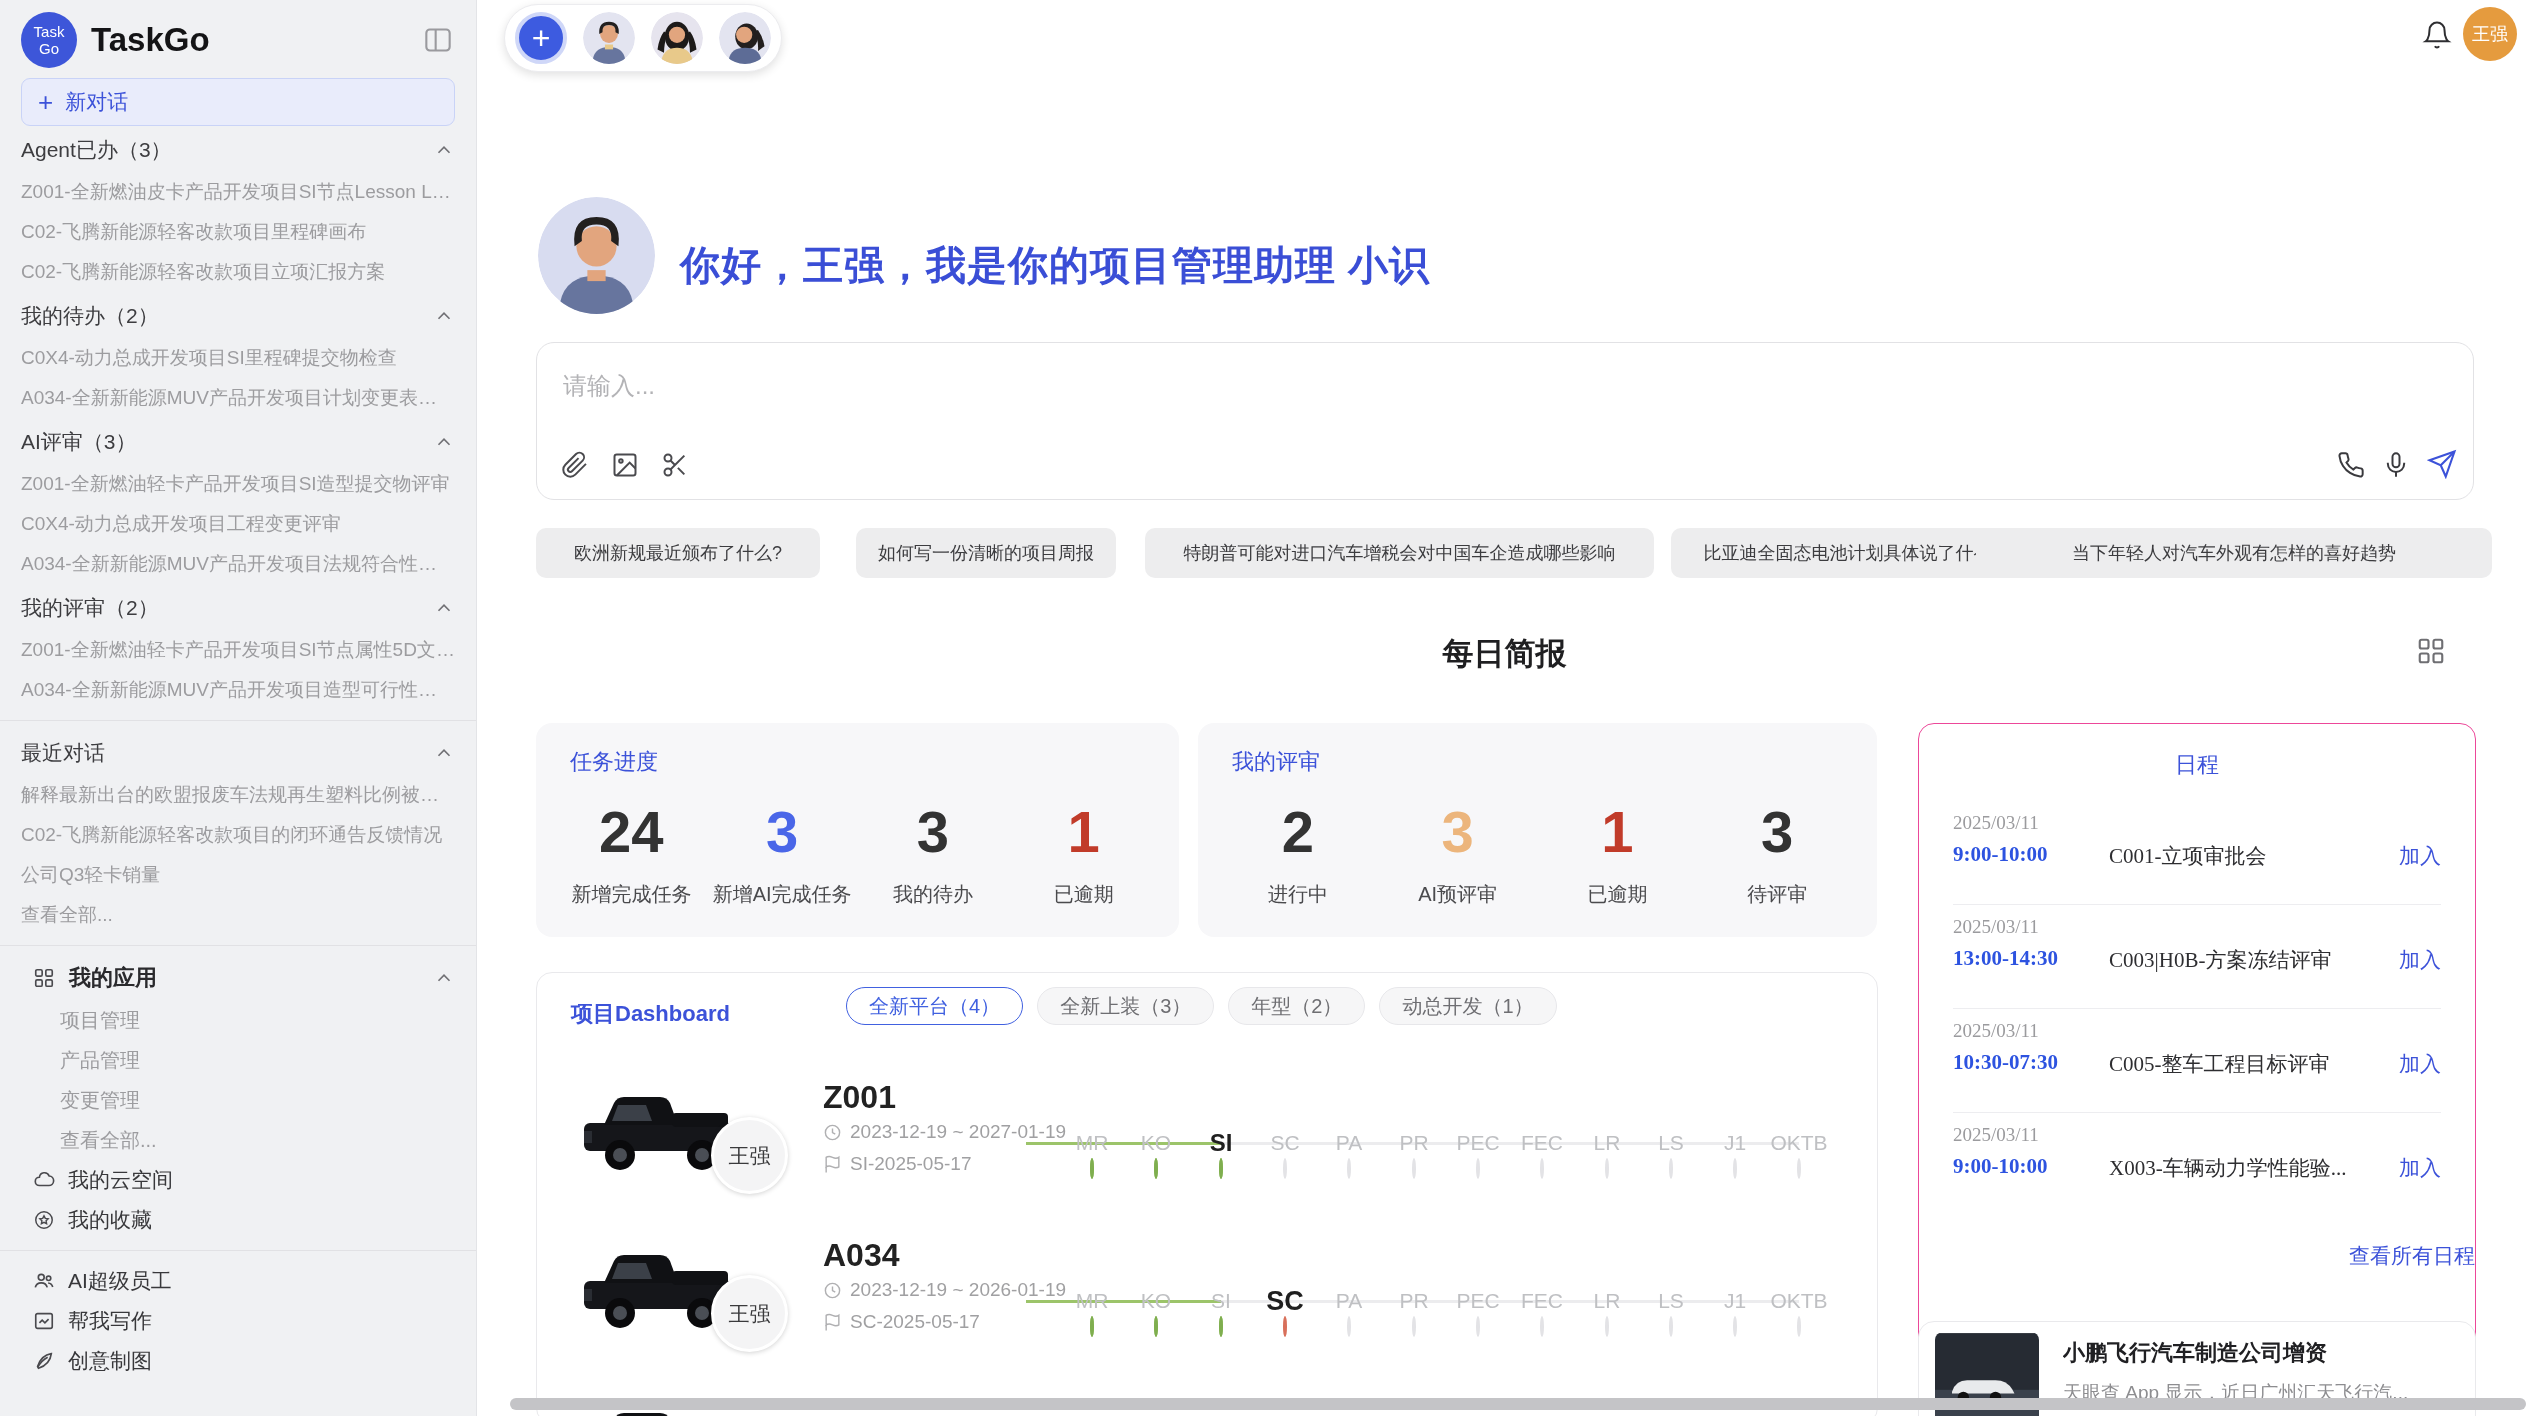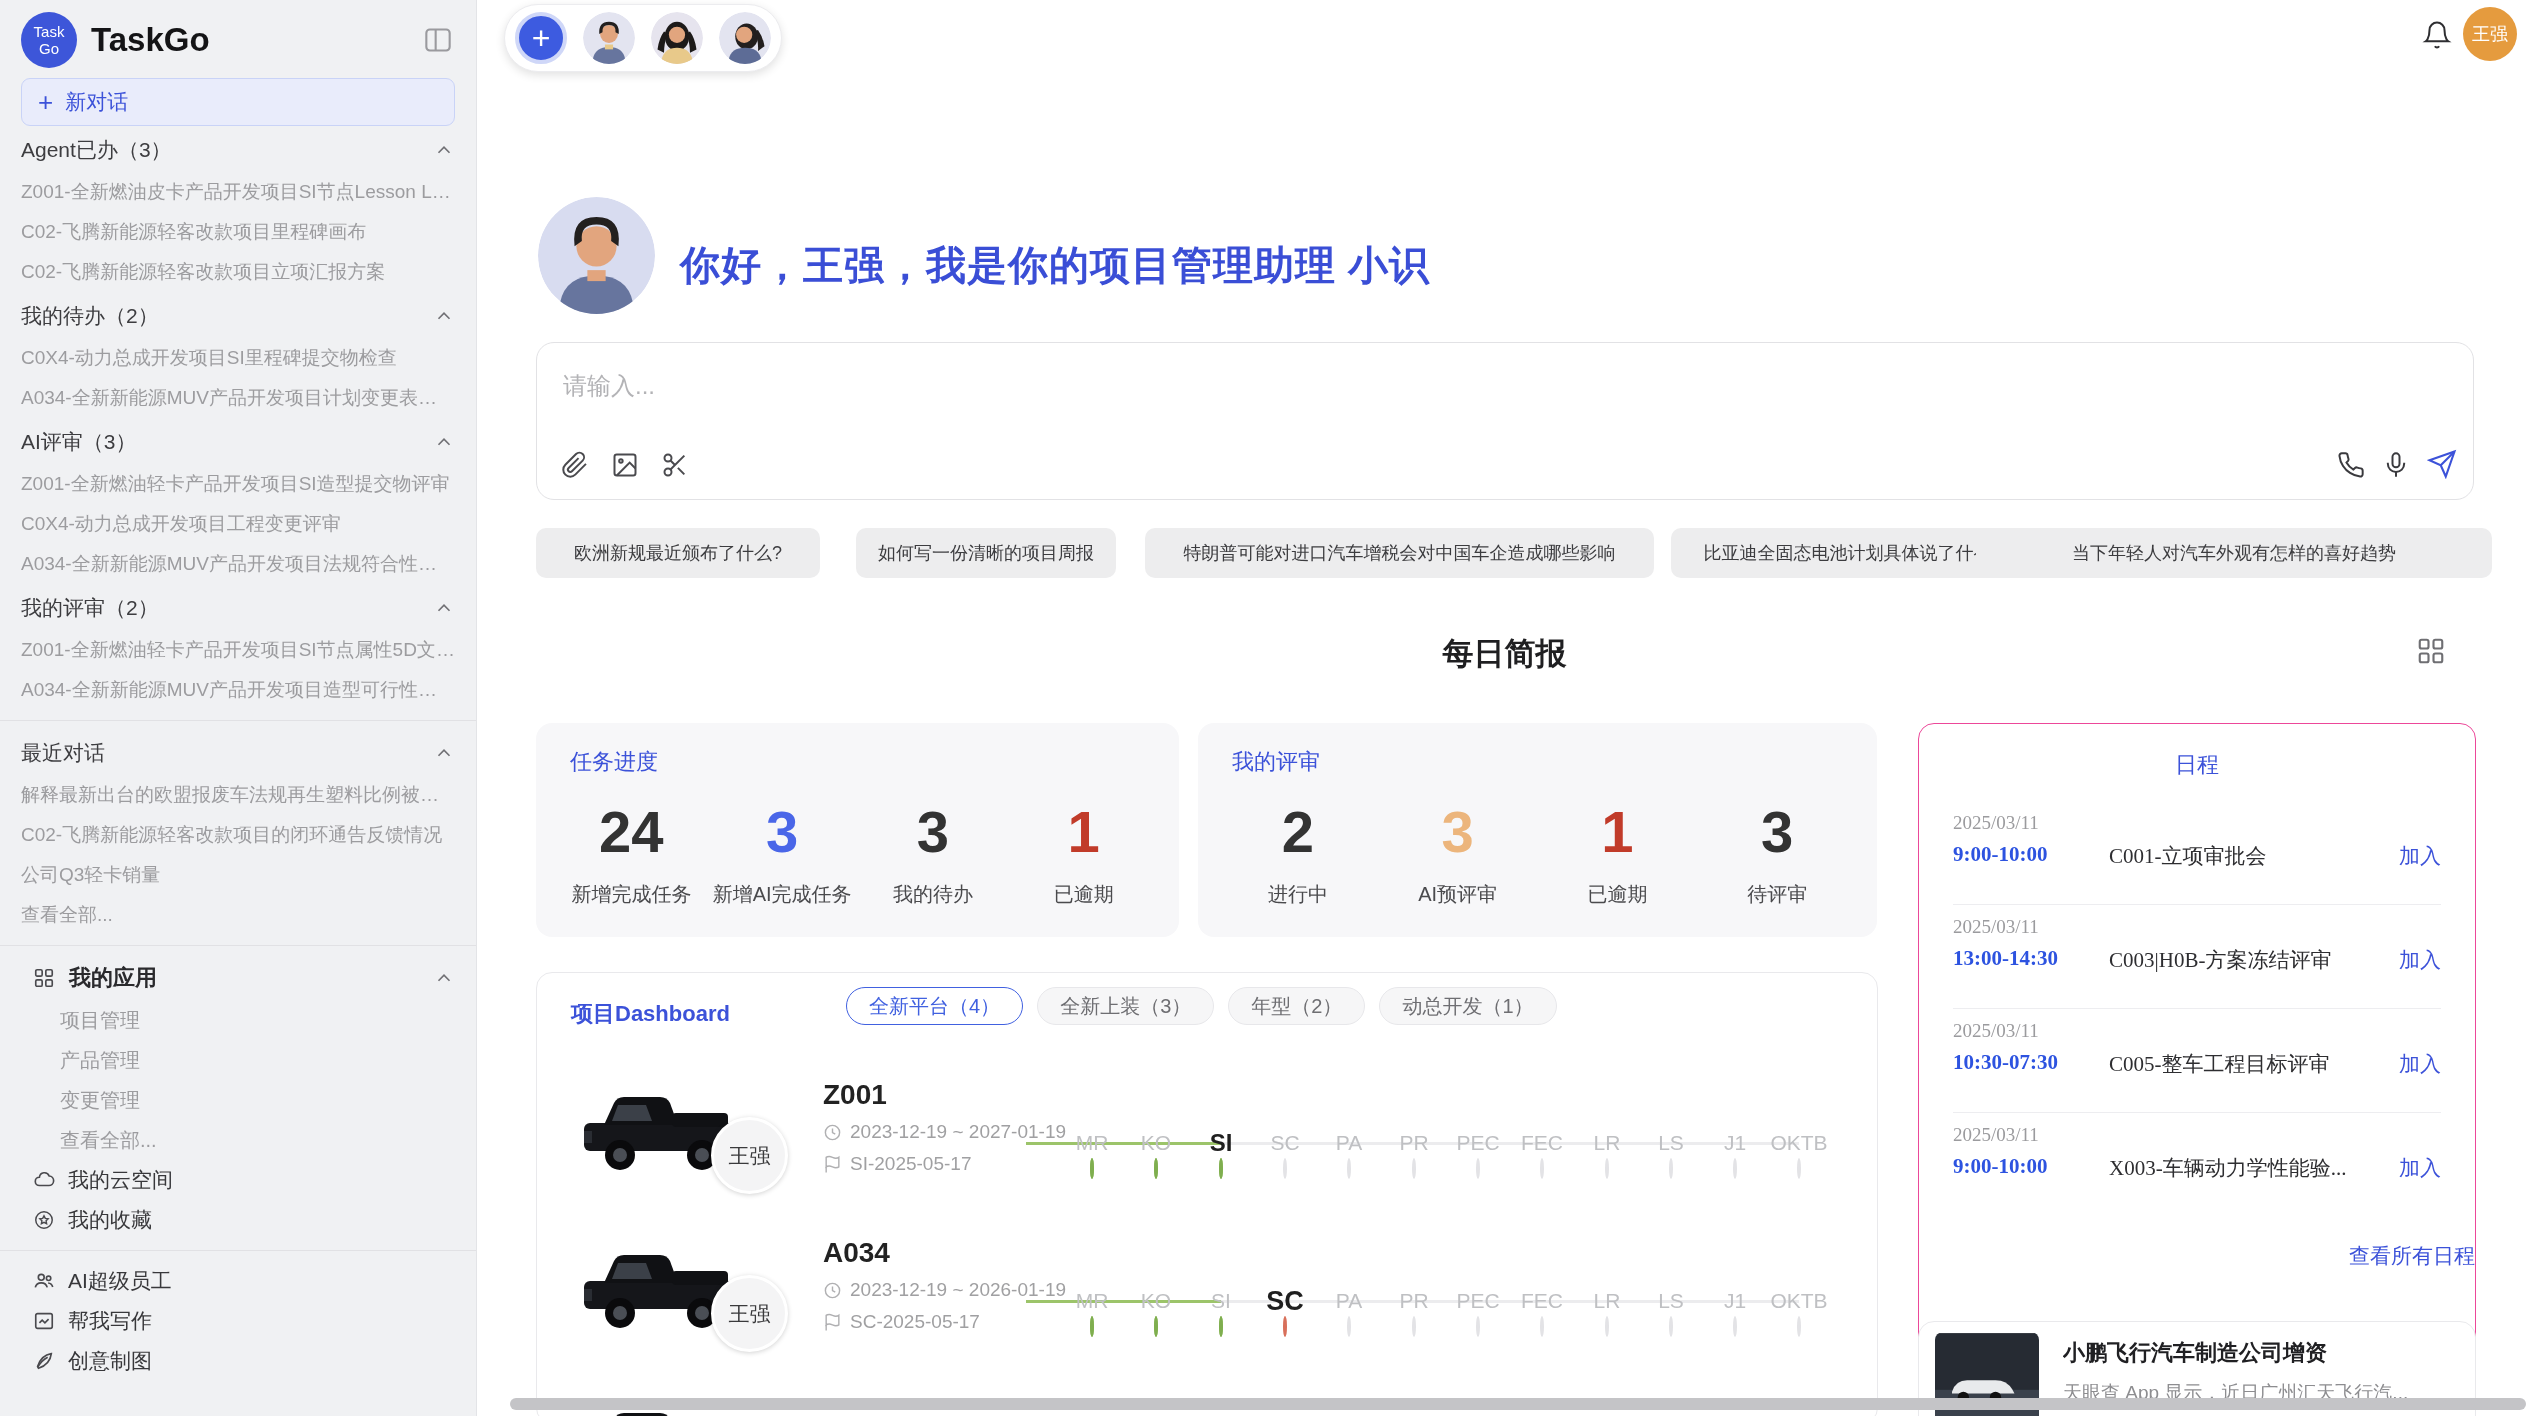--- a/index.html
+++ b/index.html
@@ -80,21 +80,21 @@
   .dash-title { position:absolute; left:34px; top:26px; font-size:22px; font-weight:600;
     color:#3c52d9; }
   .tabs { position:absolute; left:309px; top:14px; display:flex; gap:14px; }
   .tab { height:38px; line-height:36px; padding:0 22px; border-radius:19px; font-size:20px;
     background:#f6f6f7; border:1px solid #e7e7ea; color:#6e6e72; cursor:pointer; }
   .tab.active { background:#fff; border:1.5px solid #4161e0; color:#4161e0; }
   .truck { position:absolute; width:170px; height:110px; }
   .owner-badge { position:absolute; width:77px; height:77px; border-radius:50%;
     background:#f4f4f5; border:3px solid #fff; box-shadow:0 1px 5px rgba(0,0,0,.18);
     display:flex; align-items:center; justify-content:center; font-size:21px; color:#3a3a3c; }
-  .proj-code { position:absolute; font-size:28px; font-weight:700; color:#222; }
+  .proj-code { position:absolute; font-size:32px; font-weight:700; color:#222; }
   .meta { position:absolute; display:flex; align-items:center; gap:8px; font-size:19px;
     color:#a0a0a2; }
   .tl { position:absolute; left:522px; width:790px; height:110px; }
   .tl .line { position:absolute; top:69px; left:-33px; height:3px; width:773px;
     background:#ececee; }
   .tl .line.green { width:195px; background:#9cc46a; }
   .ms { position:absolute; top:16px; width:64px; transform:translateX(-50%);
     text-align:center; }
   .ms .lab { display:block; height:30px; line-height:26px; font-size:21px; color:#bfc0c3;margin-top:41px; }
   .ms.current .lab { color:#1f1f1f; font-weight:700; font-size:24px; }

